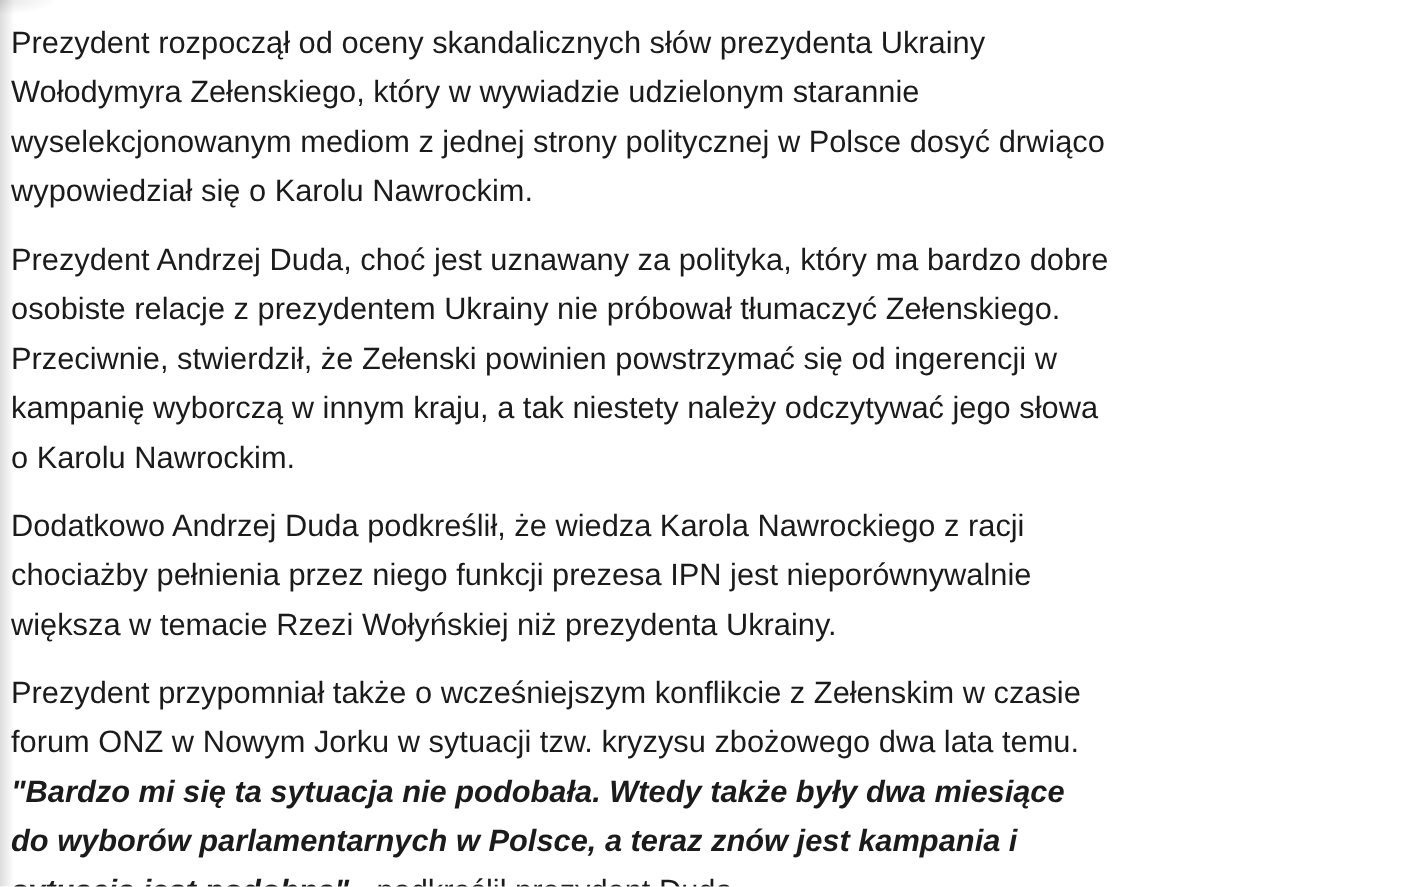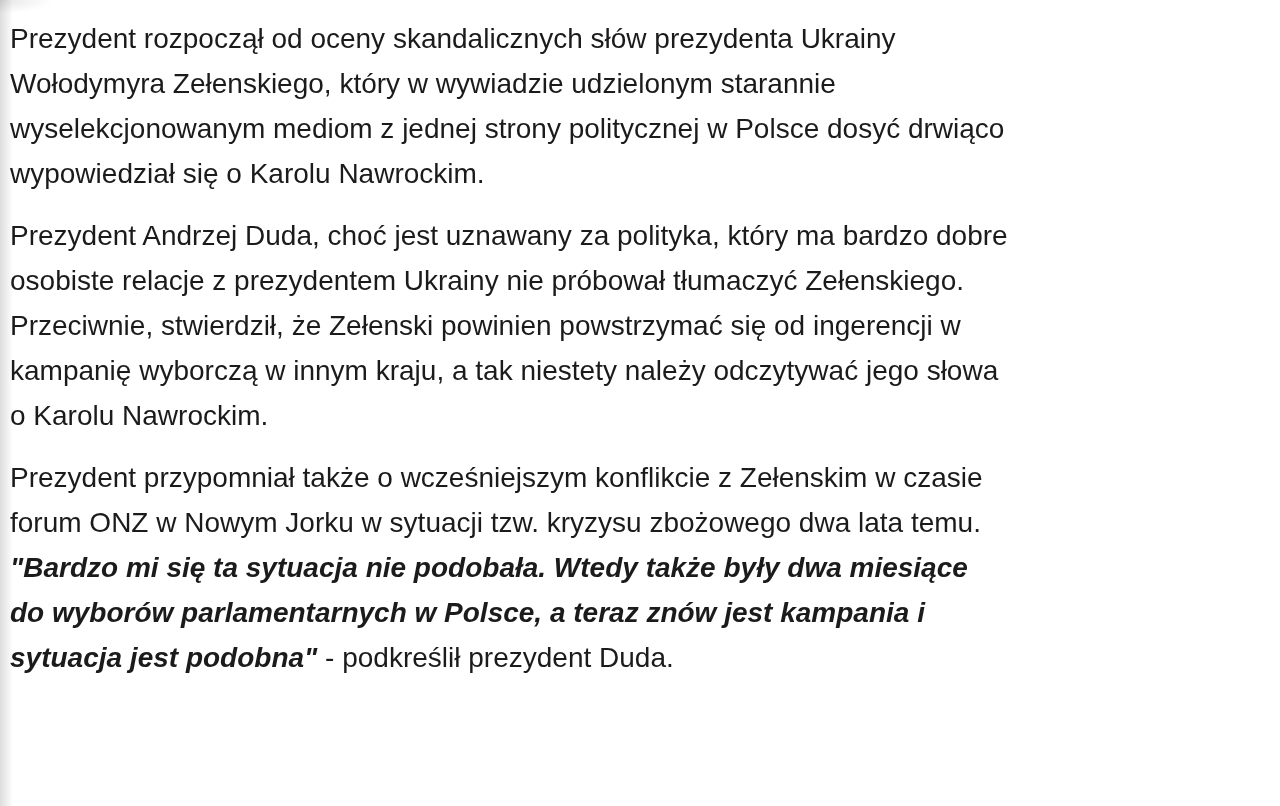--- a/index.html
+++ b/index.html
@@ -60,16 +60,17 @@
 <div class="edge-shadow-left"></div>
 <div class="edge-shadow-corner"></div>
 
 <div class="article">
 
   <p>Prezydent rozpoczął od oceny skandalicznych słów prezydenta Ukrainy Wołodymyra Zełenskiego, który w wywiadzie udzielonym starannie wyselekcjonowanym mediom z jednej strony politycznej w Polsce dosyć drwiąco wypowiedział się o Karolu Nawrockim.</p>
 
 
   <p>Prezydent Andrzej Duda, choć jest uznawany za polityka, który ma bardzo dobre osobiste relacje z prezydentem Ukrainy nie próbował tłumaczyć Zełenskiego. Przeciwnie, stwierdził, że Zełenski powinien powstrzymać się od ingerencji w kampanię wyborczą w innym kraju, a tak niestety należy odczytywać jego słowa o Karolu Nawrockim.</p>
 
+  <p>Dodatkowo Andrzej Duda podkreślił, że wiedza Karola Nawrockiego z racji chociażby pełnienia przez niego funkcji prezesa IPN jest nieporównywalnie większa w temacie Rzezi Wołyńskiej niż prezydenta Ukrainy.</p>
 
   <p><span>Prezydent przypomniał także o wcześniejszym konflikcie z Zełenskim w czasie forum ONZ w Nowym Jorku w sytuacji tzw. kryzysu zbożowego dwa lata temu. </span><span class="quote-bold-italic">"Bardzo mi się ta sytuacja nie podobała. Wtedy także były dwa miesiące do wyborów parlamentarnych w Polsce, a teraz znów jest kampania i sytuacja jest podobna"</span><span> - podkreślił prezydent Duda.</span></p>
 
 </div>
 
 </body></html>

